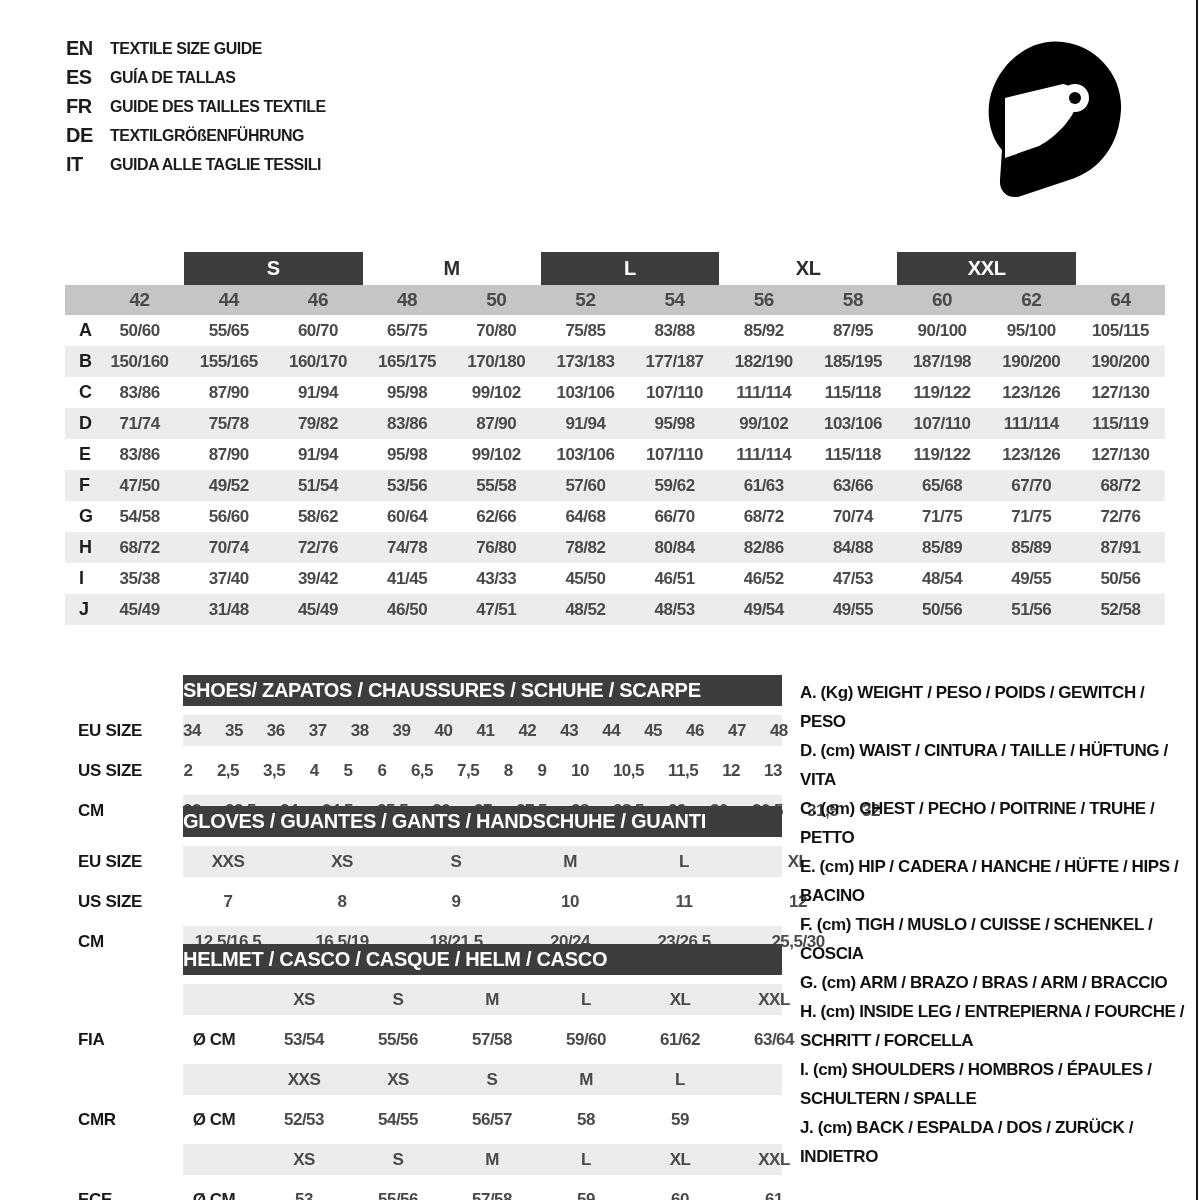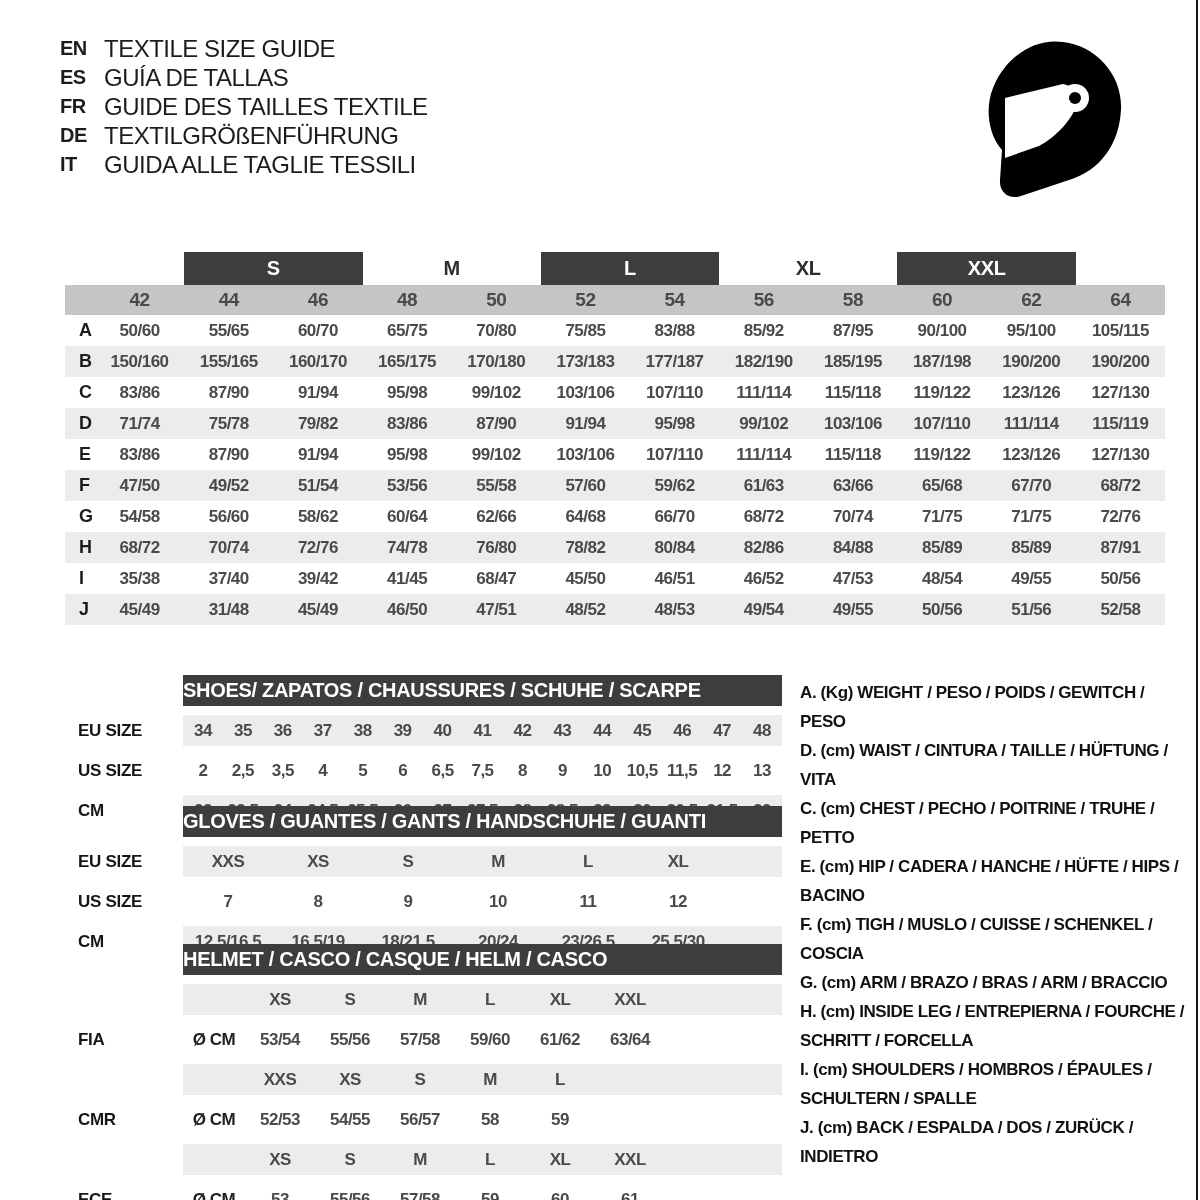--- a/index.html
+++ b/index.html
@@ -4,24 +4,24 @@
 <style>
   html,body{margin:0;padding:0;}
   body{
     width:1200px;height:1200px;background:#ffffff;position:relative;overflow:hidden;
     font-family:"Liberation Sans","DejaVu Sans",sans-serif;color:#1c1c1c;
   }
   .page{position:absolute;inset:0;}
   .edge-line{position:absolute;top:0;right:2px;width:2px;height:1200px;background:#161616;}
 
   
-  .lang-block{position:absolute;left:60px;top:34px;}
+  .lang-block{position:absolute;left:66px;top:34px;}
   .lang-row{display:flex;height:29px;align-items:center;}
   .lang-code{width:44px;font-weight:bold;font-size:20px;letter-spacing:-0.5px;}
-  .lang-title{font-weight:normal;font-size:24px;letter-spacing:-0.5px;}
+  .lang-title{font-weight:bold;font-size:16px;letter-spacing:-0.5px;}
 
   
   .helmet-icon{position:absolute;left:975px;top:36px;width:160px;height:178px;}
 
   
   .main-table{position:absolute;left:65px;top:252px;width:1100px;font-weight:bold;}
   .grid13{display:grid;grid-template-columns:30px repeat(12,1fr);}
   .group-row{height:33px;}
   .group-label{display:flex;align-items:center;justify-content:center;font-size:20px;letter-spacing:-0.3px;}
   .group-label.boxed{background:var(--dark-bar,#3d3d3d);color:#ffffff;}
@@ -37,21 +37,21 @@
   .subtable{position:absolute;left:65px;width:717px;font-weight:bold;}
   .shoes{top:675px;}
   .gloves{top:806px;}
   .helmet-table{top:944px;}
   .bar{margin-left:118px;width:599px;height:31px;background:var(--dark-bar,#3d3d3d);color:#fff;
        display:flex;align-items:center;padding-left:0;box-sizing:border-box;
        font-size:20px;letter-spacing:-0.3px;white-space:nowrap;}
   .sub-row{display:flex;height:31px;margin-top:9px;}
   .sub-label{width:118px;display:flex;align-items:center;padding-left:13px;box-sizing:border-box;
              font-size:17px;color:#161616;letter-spacing:-0.3px;}
-  .band{width:599px;height:31px;display:grid;}
+  .band{width:599px;height:31px;display:grid;gap:24px;}
   .band.gray{background:var(--stripe-gray,#ececec);}
   .shoes .band{grid-template-columns:repeat(15,1fr);}
   .gloves .band{grid-template-columns:repeat(6,90px);}
   .helmet-table .band{grid-template-columns:62px repeat(6,70px);}
   .band-cell{display:flex;align-items:center;justify-content:center;font-size:17px;color:#4a4a4a;letter-spacing:-0.5px;}
   .band-cell.unit{color:#222;}
 
   
   .legend{position:absolute;left:800px;top:678px;width:394px;font-weight:bold;
           font-size:17px;line-height:29px;color:#111;letter-spacing:-0.4px;}
@@ -239,21 +239,21 @@
           <div class="val-cell">85/89</div>
           <div class="val-cell">85/89</div>
           <div class="val-cell">87/91</div>
         </div>
         <div class="grid13 data-row">
           <div class="row-label">I</div>
           <div class="val-cell">35/38</div>
           <div class="val-cell">37/40</div>
           <div class="val-cell">39/42</div>
           <div class="val-cell">41/45</div>
-          <div class="val-cell">68/47</div>
+          <div class="val-cell">43/33</div>
           <div class="val-cell">45/50</div>
           <div class="val-cell">46/51</div>
           <div class="val-cell">46/52</div>
           <div class="val-cell">47/53</div>
           <div class="val-cell">48/54</div>
           <div class="val-cell">49/55</div>
           <div class="val-cell">50/56</div>
         </div>
         <div class="grid13 data-row stripe">
           <div class="row-label">J</div>

